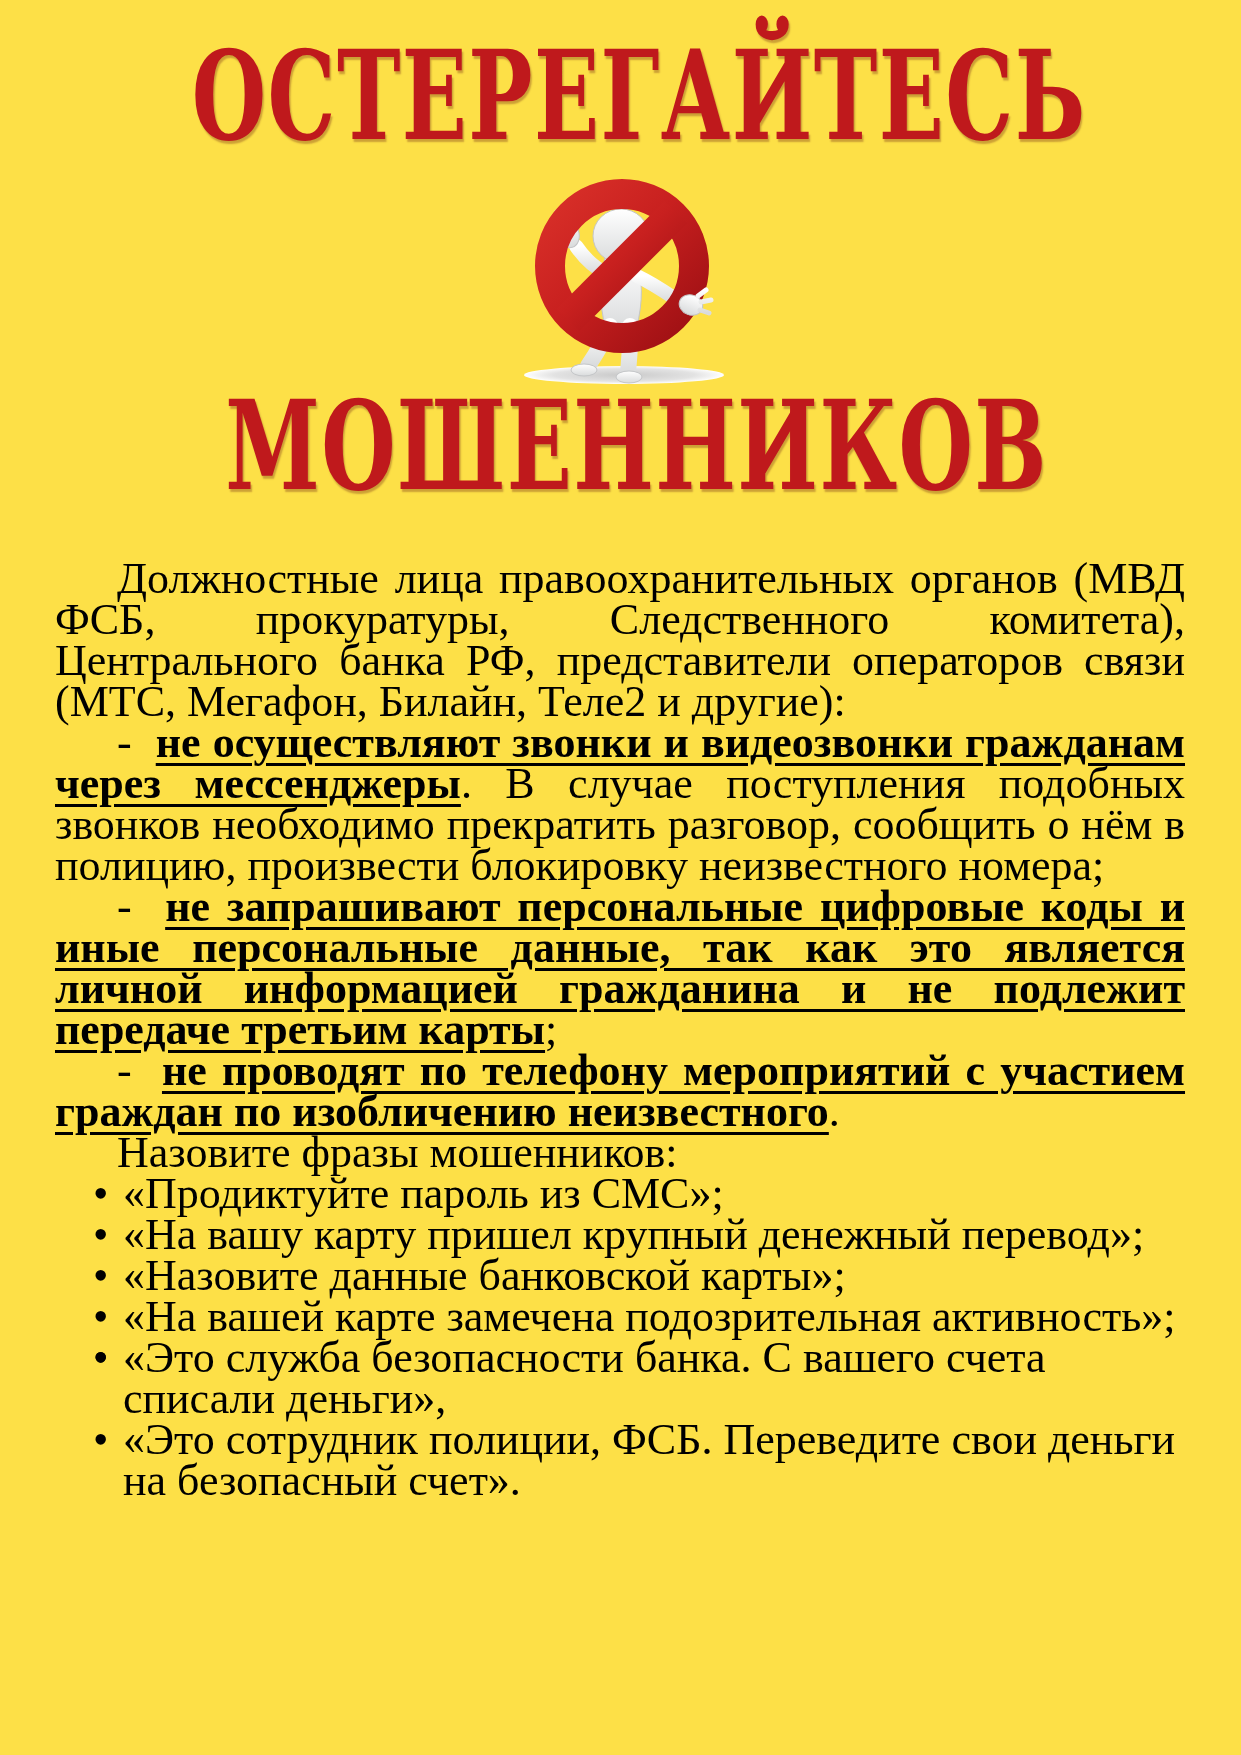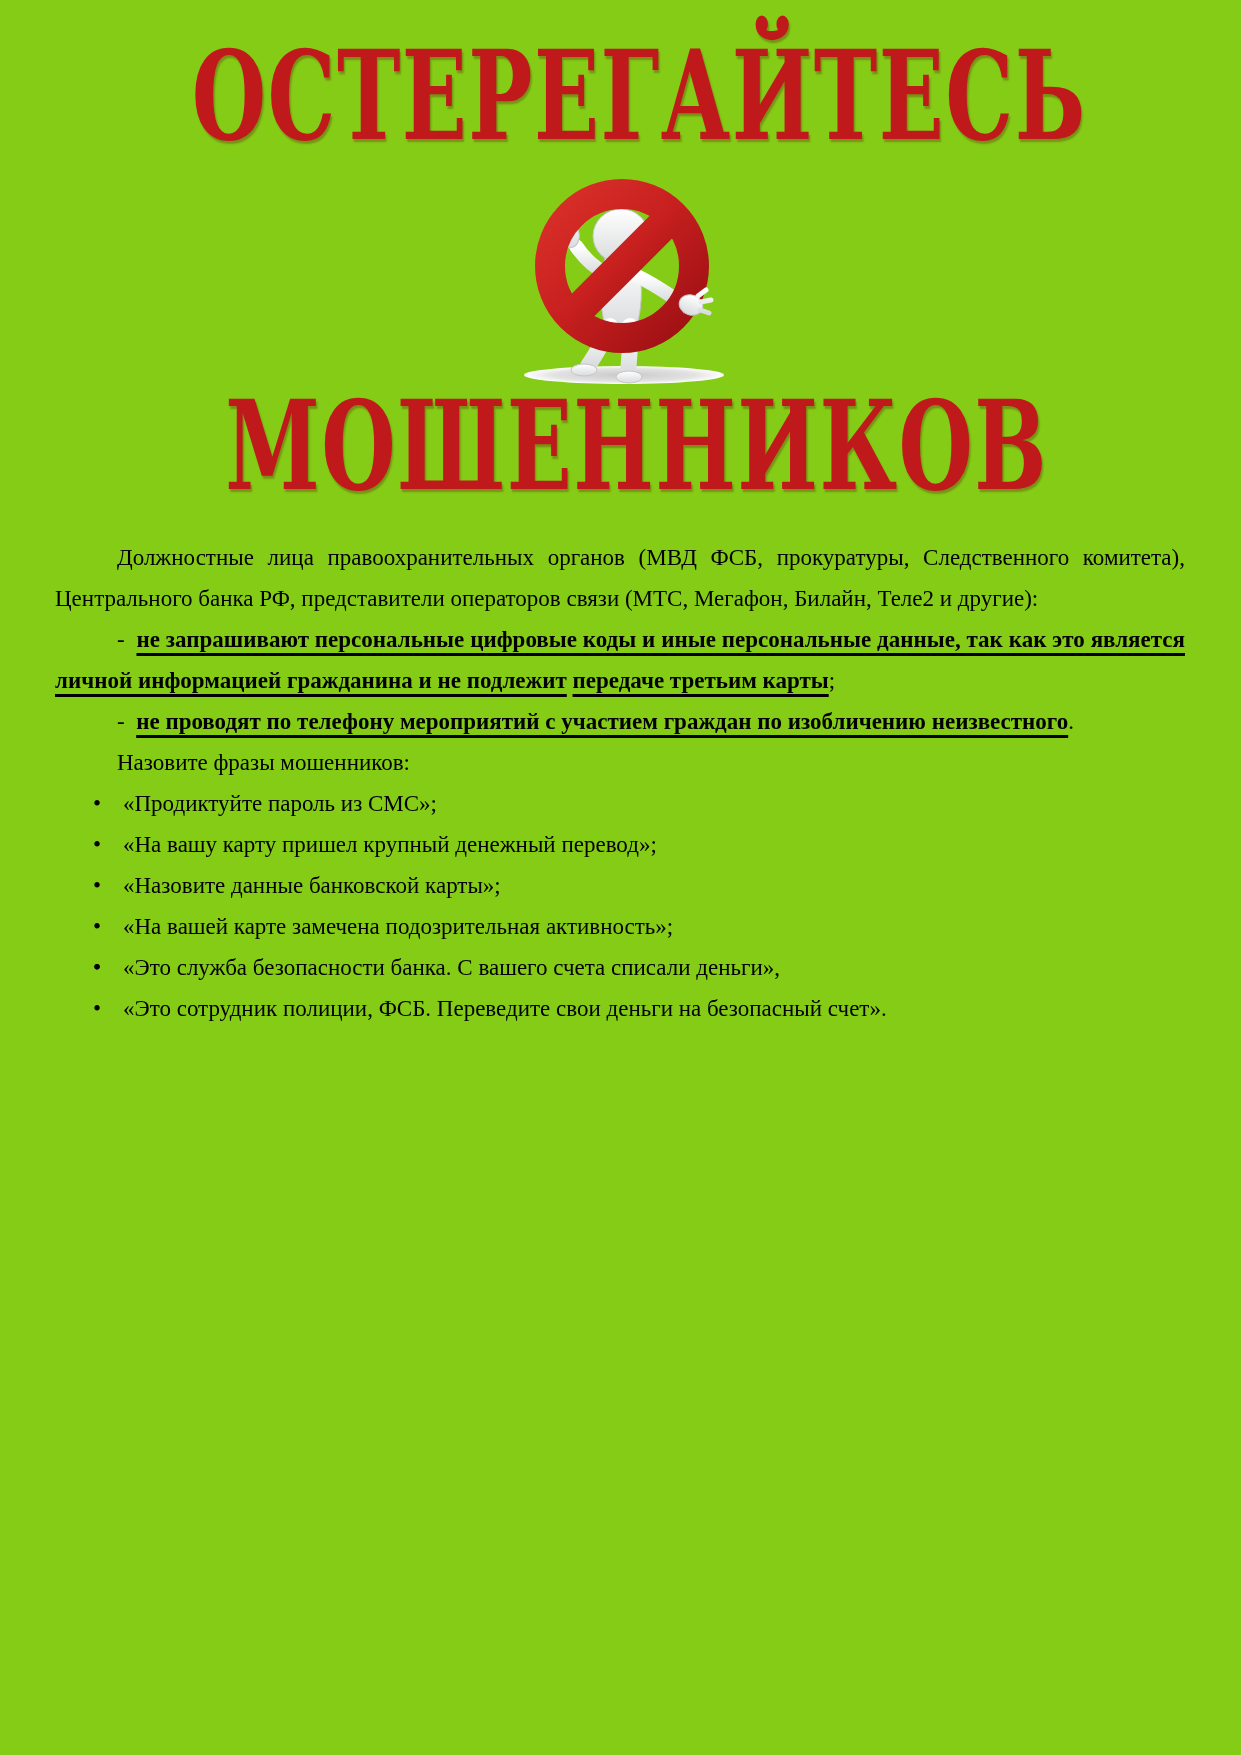--- a/index.html
+++ b/index.html
@@ -2,21 +2,21 @@
 <html lang="ru" style="--title-red: #bf191c; --icon-red: #c8201f; --icon-red-dark: #9c0f13;"><head>
 <meta charset="utf-8">
 <style>
   :root{
     --title-red:#bf191c;
     --icon-red:#c8201f;
     --icon-red-dark:#9c0f13;
   }
   html,body{margin:0;padding:0;background:#ffffff;}
   body{width:1241px;height:1755px;font-family:"Liberation Serif",serif;color:#000;}
-  .page{position:relative;width:1241px;height:1755px;overflow:hidden;background:#84cc16;}
+  .page{position:relative;width:1241px;height:1755px;overflow:hidden;background:#fde047;}
 
   
   .title-wrap{text-align:center;white-space:nowrap;}
   .title-wrap.first{padding-top:30px;height:138px;}
   .title-wrap.second{padding-top:0;height:130px;margin-top:-6px;padding-left:32px;}
   .title-text{
     display:inline-block;
     font-family:"DejaVu Serif","Liberation Serif",serif;
     font-weight:bold;
     font-size:122px;
@@ -32,22 +32,22 @@
   .icon-wrap{text-align:center;height:212px;margin-top:6px;}
   .icon-wrap svg{display:inline-block;}
   .ring-grad-a{stop-color:#d93029;}
   .ring-grad-b{stop-color:var(--icon-red);}
   .ring-grad-c{stop-color:var(--icon-red-dark);}
   .fig-a{stop-color:#ffffff;}
   .fig-b{stop-color:#d9dbdc;}
 
   
   .body-text{
-    margin:27px 56px 0 55px;
-    font-size:23px;
+    margin:48px 56px 0 55px;
+    font-size:44px;
     line-height:41px;
     text-align:justify;
   }
   .para{margin:0;text-indent:62px;}
   .seg.b{font-weight:bold;}
   .seg.u{text-decoration:underline;text-decoration-thickness:3px;text-underline-offset:6px;}
   .dash-marker{font-weight:normal;}
   .phrase-heading{margin:0;text-indent:62px;text-align:left;}
   .phrase-list{margin:0;}
   .phrase-item{position:relative;margin:0;padding-left:68px;text-indent:0;text-align:left;}
@@ -117,20 +117,21 @@
   </div>
 
   <div class="title-wrap second">
     <span class="title-text">МОШЕННИКОВ</span>
   </div>
 
   <div class="body-text">
     <p class="para">Должностные лица правоохранительных органов (МВД ФСБ, прокуратуры, Следственного комитета), Центрального банка РФ, представители операторов связи (МТС, Мегафон, Билайн, Теле2 и другие):</p>
 
     <div id="dash-items">
+        <p class="para dash-item"><span class="dash-marker">-&nbsp; </span><span class="seg b u">не осуществляют звонки и видеозвонки гражданам через мессенджеры</span><span class="seg">. В случае поступления подобных звонков необходимо прекратить разговор, сообщить о нём в полицию, произвести блокировку неизвестного номера;</span></p>
         <p class="para dash-item"><span class="dash-marker">-&nbsp; </span><span class="seg b u">не запрашивают персональные цифровые коды и иные персональные данные, так как это является личной информацией гражданина и не подлежит</span><span class="seg b"> </span><span class="seg b u">передаче третьим карты</span><span class="seg">;</span></p>
         <p class="para dash-item"><span class="dash-marker">-&nbsp; </span><span class="seg b u">не проводят по телефону мероприятий с участием граждан по изобличению неизвестного</span><span class="seg">.</span></p>
       </div>
 
     <p class="phrase-heading">Назовите фразы мошенников:</p>
 
     <div id="phrases" class="phrase-list">
         <div class="phrase-item"><span class="bullet">•</span><span>«Продиктуйте пароль из СМС»;</span></div>
         <div class="phrase-item"><span class="bullet">•</span><span>«На вашу карту пришел крупный денежный перевод»;</span></div>
         <div class="phrase-item"><span class="bullet">•</span><span>«Назовите данные банковской карты»;</span></div>

